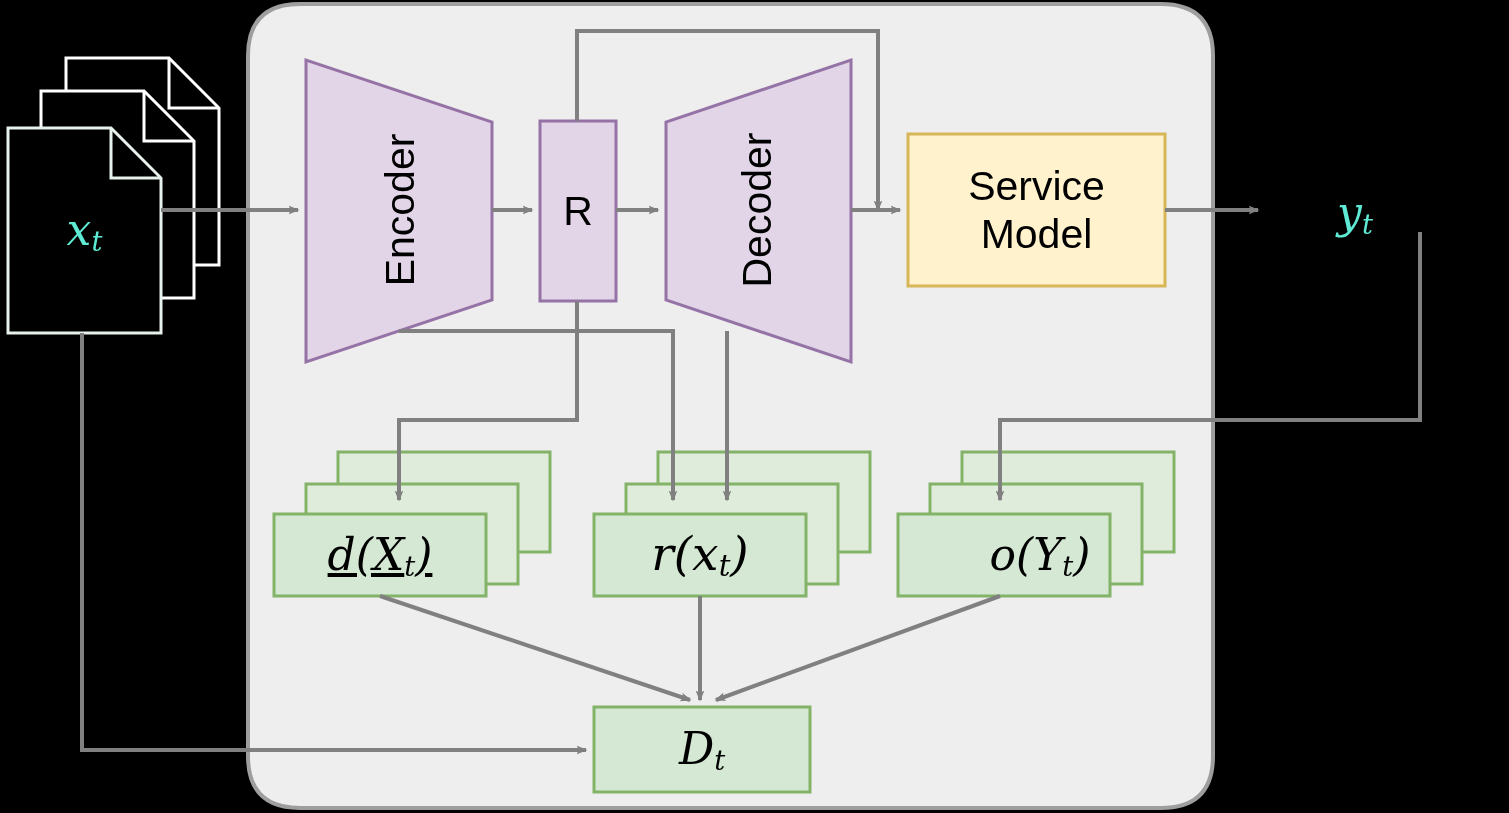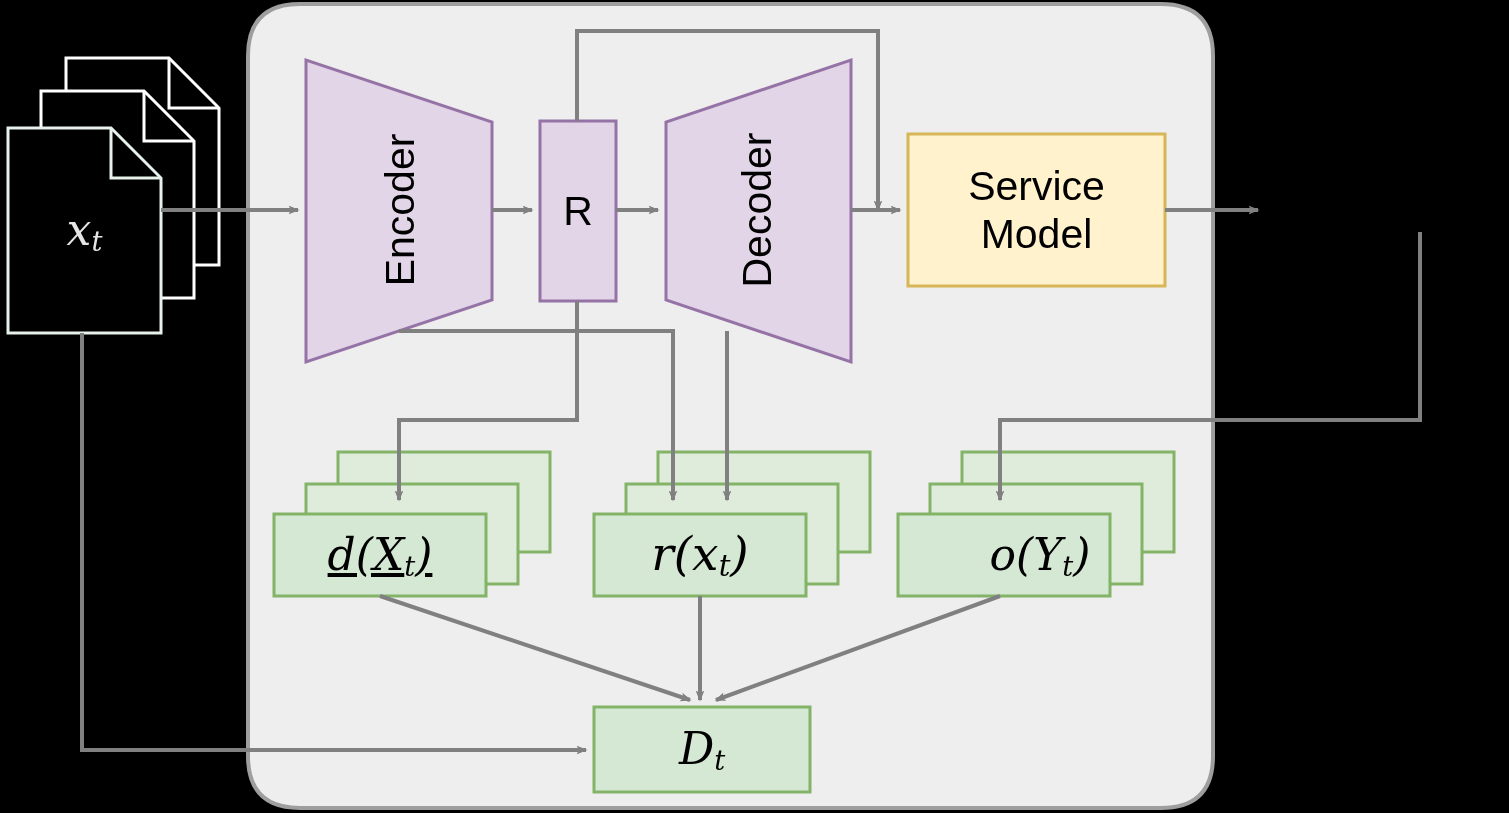--- a/index.html
+++ b/index.html
@@ -35,21 +35,21 @@
     color: #000000;
   }
   .lbl-math {
     font-family: "DejaVu Serif", "Liberation Serif", serif;
     font-style: italic;
     color: #000000;
   }
   .lbl-math-white {
     font-family: "DejaVu Serif", "Liberation Serif", serif;
     font-style: italic;
-    color: #e5e5e5;
+    color: #5eead4;
     text-align: center;
   }
   .rot-ccw {
     transform: rotate(-90deg);
   }
   sub {
     font-size: 0.62em;
     vertical-align: -0.22em;
   }
 </style>
@@ -173,20 +173,23 @@
 
   <div class="node-label lbl-sans rot-ccw" style="left:632px; top:160px; width:250px; height:100px; font-size:41px;">
     <span>Decoder</span>
   </div>
 
   <div class="node-label lbl-sans" style="left:908px; top:134px; width:257px; height:152px; font-size:41px; line-height:1.18;border-radius:14px;">
     <span>Service
 Model</span>
   </div>
 
+  <div class="node-label lbl-math-white" style="left:1285px; top:178px; width:140px; height:70px; font-size:44px;">
+    <span><span>y</span><sub>t</sub></span>
+  </div>
 
   <div class="node-label lbl-math" style="left:274px; top:514px; width:212px; height:82px; font-size:44px;text-decoration:underline;">
     <span><span>d(X</span><sub>t</sub><span>)</span></span>
   </div>
 
   <div class="node-label lbl-math" style="left:594px; top:514px; width:212px; height:82px; font-size:47px;">
     <span><span>r(x</span><sub>t</sub><span>)</span></span>
   </div>
 
   <div class="node-label lbl-math" style="left:898px; top:514px; width:212px; height:82px; font-size:44px;margin-left:36px;">

